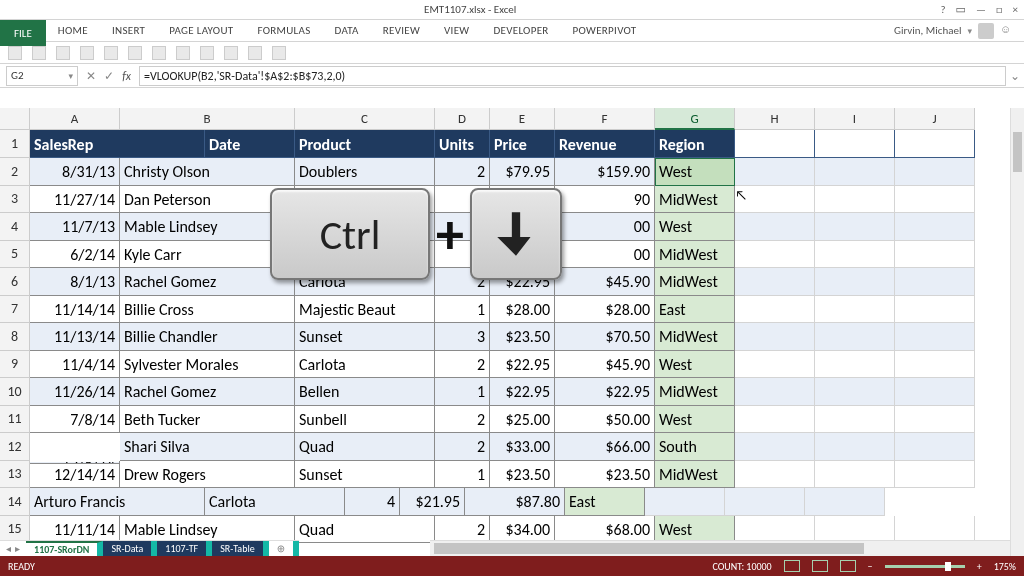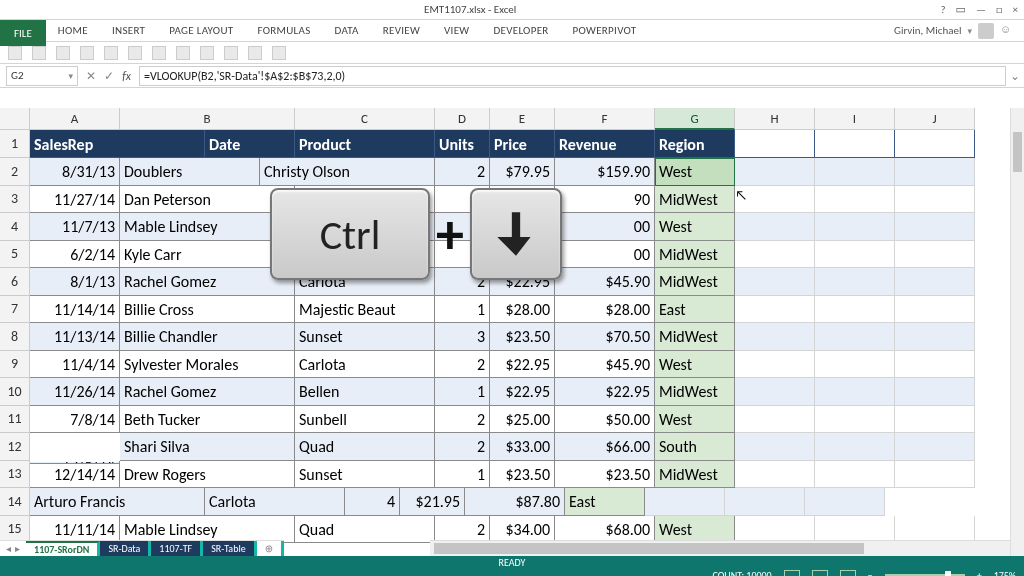--- a/index.html
+++ b/index.html
@@ -54,27 +54,27 @@
   .row.hdr .cell.hdrregion { background:#1f3a5f;}
 
   .scroll-v { position:absolute; right:0; top:108px; bottom:20px; width:14px; background:#f0f0f0; border-left:1px solid #ddd;}
   .scroll-v .thumb { position:absolute; left:2px; right:2px; top:24px; height:40px; background:#c4c4c4;}
   .scroll-h { position:absolute; left:430px; right:14px; bottom:20px; height:16px; background:#f0f0f0; border-top:1px solid #ddd;}
   .scroll-h .thumb { position:absolute; top:2px; bottom:2px; left:4px; width:430px; background:#c4c4c4;}
 
   
   .sheet-tabs { position:absolute; left:0; bottom:20px; height:16px; display:flex; align-items:stretch; background:#fff; border-top:1px solid #ddd; font-size:10px;}
   .sheet-nav { display:flex; align-items:center; gap:4px; padding:0 6px; color:#888;}
-  .stab { padding:0 8px; display:flex; align-items:center; border-right:3px solid #14b8a6; color:#444;}
+  .stab { padding:0 8px; display:flex; align-items:center; border-right:6px solid #14b8a6; color:#444;}
   .stab.active { background:#fff; border-top:2px solid #217346; color:#217346; font-weight:bold;}
   .stab.colored { background:#1f3a5f; color:#fff;}
   .stab.add { color:#888;}
 
   
-  .statusbar { position:absolute; left:0; right:0; bottom:0; height:20px; background:#0f766e; color:#fff; display:flex; align-items:center; font-size:10px; padding:0 8px;flex-direction:column;}
+  .statusbar { position:absolute; left:0; right:0; bottom:0; height:20px; background:#7f1d1d; color:#fff; display:flex; align-items:center; font-size:10px; padding:0 8px;}
   .statusbar .left { }
   .statusbar .right { margin-left:auto; display:flex; align-items:center; gap:12px;}
   .view-btn { width:16px; height:12px; border:1px solid #a6d0ae;}
   .zoom-slider { width:80px; height:3px; background:#a6d0ae; position:relative;}
   .zoom-slider .knob { position:absolute; left:60px; top:-3px; width:6px; height:9px; background:#fff;}
 
   
   .overlay { position:absolute; left:270px; top:188px; display:flex; align-items:center; gap:2px; z-index:50; pointer-events:none;}
   .keycap { background:linear-gradient(#e6e6e6,#c9c9c9); border:2px solid #777; border-radius:8px; box-shadow:2px 3px 4px rgba(0,0,0,.4), inset 0 2px 2px rgba(255,255,255,.8); display:flex; align-items:center; justify-content:center; color:#222;}
   .keycap.ctrl { width:160px; height:92px; font-size:42px; font-weight:500;}
@@ -187,22 +187,22 @@
         <div class="cell" style="width: 55px;">Units</div>
         <div class="cell" style="width: 65px;">Price</div>
         <div class="cell" style="width: 100px;">Revenue</div>
         <div class="cell hdrregion" style="width: 80px;">Region</div>
         <div class="cell blank" style="width: 80px; background: rgb(255, 255, 255);"></div>
         <div class="cell blank" style="width: 80px; background: rgb(255, 255, 255);"></div>
         <div class="cell blank" style="width: 80px; background: rgb(255, 255, 255);"></div>
       </div>
       <div class="row band">
         <div class="cell r" style="width: 90px;">8/31/13</div>
+        <div class="cell " style="width: 175px;">Christy  Olson</div>
         <div class="cell " style="width: 140px;">Doublers</div>
-        <div class="cell " style="width: 175px;">Christy  Olson</div>
         <div class="cell r" style="width: 55px;">2</div>
         <div class="cell r" style="width: 65px;">$79.95</div>
         <div class="cell r" style="width: 100px;">$159.90</div>
         <div class="cell  region-sel" style="width: 80px;">West</div>
         <div class="cell blank" style="width: 80px;"></div>
         <div class="cell blank" style="width: 80px;"></div>
         <div class="cell blank" style="width: 80px;"></div>
       </div>
       <div class="row">
         <div class="cell r" style="width: 90px;">11/27/14</div>

